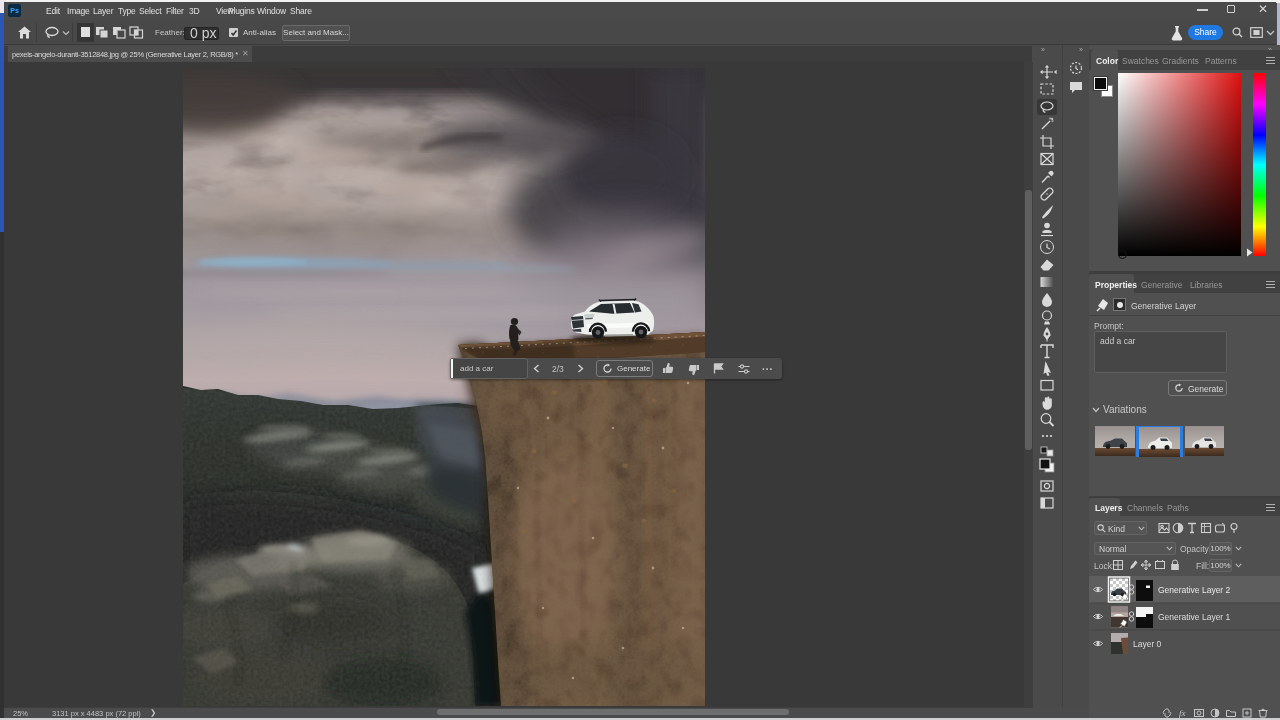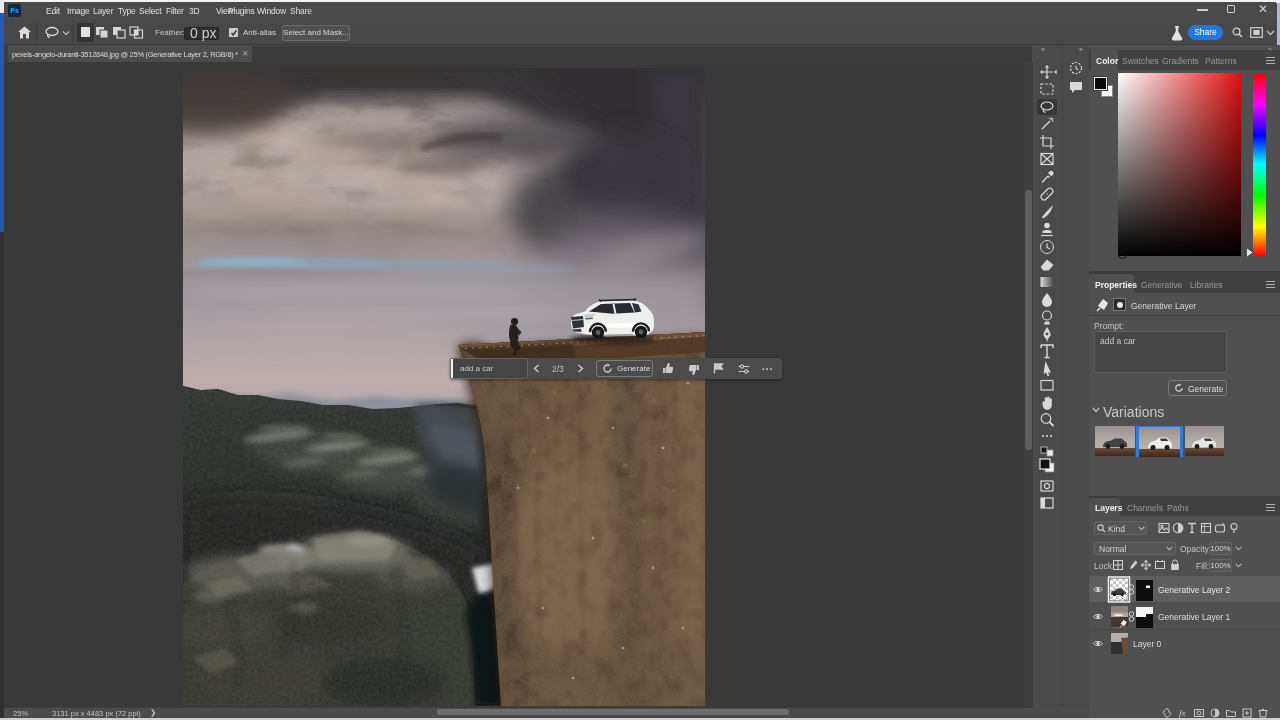--- a/index.html
+++ b/index.html
@@ -722,21 +722,21 @@
   <div class="abs" style="left:1168px;top:380px;width:59px;height:16px;border:1px solid #787878;border-radius:3px;"></div>
   <svg class="abs" style="left:1174px;top:383px;" width="10" height="10" viewBox="0 0 11 11">
     <path d="M9 5.5 A3.5 3.5 0 1 1 5.5 2" fill="none" stroke="#d8d8d8" stroke-width="1.3"></path>
     <path d="M5.5 0.5 L8 2 L5.5 3.8 Z" fill="#d8d8d8"></path>
   </svg>
   <div class="abs txt" style="left:1188px;top:384px;font-size:8.5px;color:#dedede;">Generate</div>
 
   <svg class="abs" style="left:1092px;top:407px;" width="8" height="6" viewBox="0 0 8 6">
       <path d="M1 1 L4 4.5 L7 1" fill="none" stroke="#c2c2c2" stroke-width="1.2"></path>
     </svg>
-  <div class="abs txt" style="left:1103px;top:404px;font-size:14px;color:#c9c9c9;">Variations</div>
+  <div class="abs txt" style="left:1103px;top:404px;font-size:10px;color:#c9c9c9;">Variations</div>
 
   <svg class="abs" style="left:1095px;top:426px;" width="129" height="31" viewBox="0 0 129 31">
     <defs>
       <linearGradient id="vsky" x1="0" y1="0" x2="0" y2="1">
         <stop offset="0" stop-color="#98918f"></stop>
           <stop offset="0.5" stop-color="#b2aca9"></stop>
           <stop offset="1" stop-color="#bdb7b2"></stop>
       </linearGradient>
       <linearGradient id="vrock" x1="0" y1="0" x2="0" y2="1">
         <stop offset="0" stop-color="#6b4a33"></stop>

